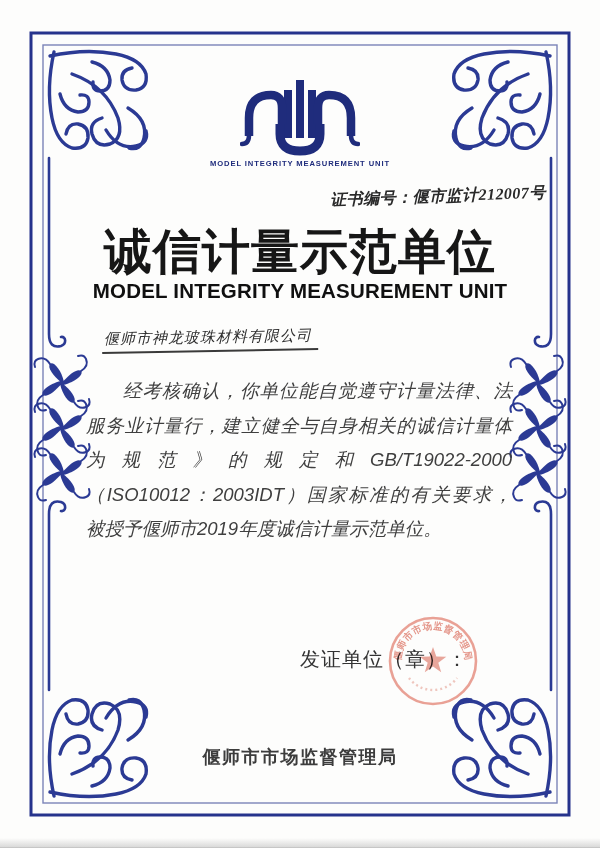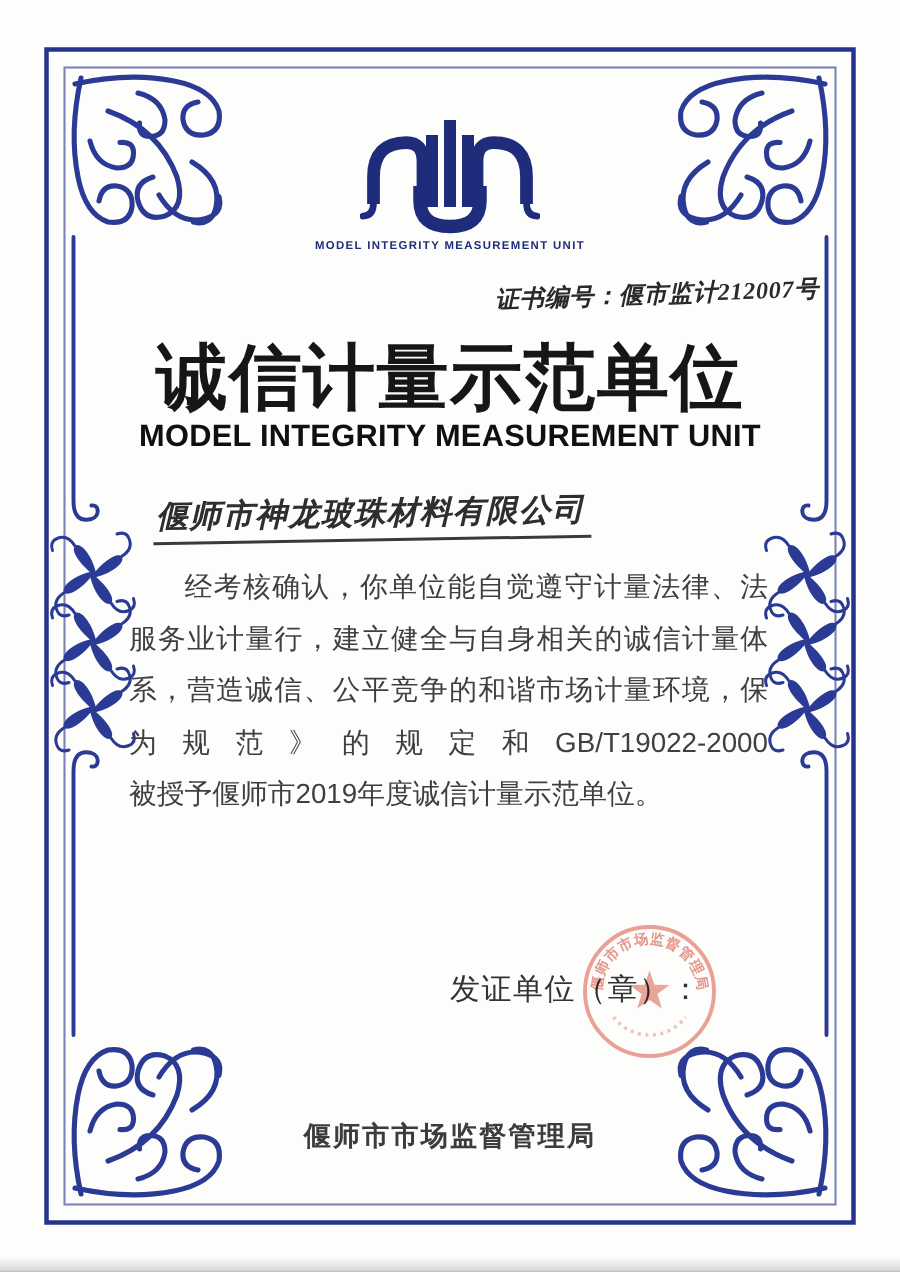--- a/index.html
+++ b/index.html
@@ -48,38 +48,38 @@
   .title-en{
     left:0;right:0;top:279px;text-align:center;
     font-size:20.5px;font-weight:bold;letter-spacing:.2px;
     color:#101010;white-space:nowrap;
   }
 
   
   .company{
     left:102px;top:328px;
     font-family:"Liberation Serif","DejaVu Serif",serif;
-    font-style:italic;font-weight:bold;
-    font-size:21px;color:#2e2e2e;
+    font-style:italic;font-weight:normal;
+    font-size:15px;color:#2e2e2e;
   }
   .company .line{
     display:inline-block;min-width:210px;
     border-bottom:2px solid #3a3a3a;
     padding:0 4px 3px 2px;
     transform:rotate(-1deg);
     letter-spacing:1px;white-space:nowrap;
   }
 
   
   .body-text{
     left:86px;top:374px;width:426px;
     font-size:18.5px;color:#3f3f3f;
     line-height:34.5px;
   }
-  .body-line{text-align:justify;text-align-last:justify;white-space:nowrap;}
+  .body-line{text-align:justify;text-align-last:justify;white-space:nowrap;font-style:italic;}
   .body-line:first-child{text-indent:2em;}
   .body-line:last-child{text-align-last:left;white-space:normal;}
 
   
   .issue-label{
     left:300px;top:646px;
     font-size:20px;color:#333;letter-spacing:1px;white-space:nowrap;
   }
   .seal{
     left:386px;top:614px;width:94px;height:94px;
@@ -174,22 +174,22 @@
 <div class="abs title-zh">诚信计量示范单位</div>
 <div class="abs title-en">MODEL INTEGRITY MEASUREMENT UNIT</div>
 
 <div class="abs company">
   <span class="line">偃师市神龙玻珠材料有限公司</span>
 </div>
 
 <div class="abs body-text">
   <div class="body-line">经考核确认，你单位能自觉遵守计量法律、法</div>
   <div class="body-line">服务业计量行，建立健全与自身相关的诚信计量体</div>
-  <div class="body-line">系，营造诚信、公平竞争的和谐市场计量环境，保</div>
   <div class="body-line">为规范》的规定和GB/T19022-2000</div>
+  <div class="body-line">（ISO10012：2003IDT）国家标准的有关要求，</div>
   <div class="body-line">被授予偃师市2019年度诚信计量示范单位。</div>
 </div>
 
 <div class="abs issue-label">发证单位（章）：</div>
 
 <svg class="abs seal" viewBox="0 0 94 94">
   <defs>
     <path id="sealArc" d="M15,47 A32,32 0 0 1 79,47" fill="none"></path>
   </defs>
   <circle cx="47" cy="47" r="43" fill="none" stroke="#e0705f" stroke-width="2.6" opacity=".72"></circle>

